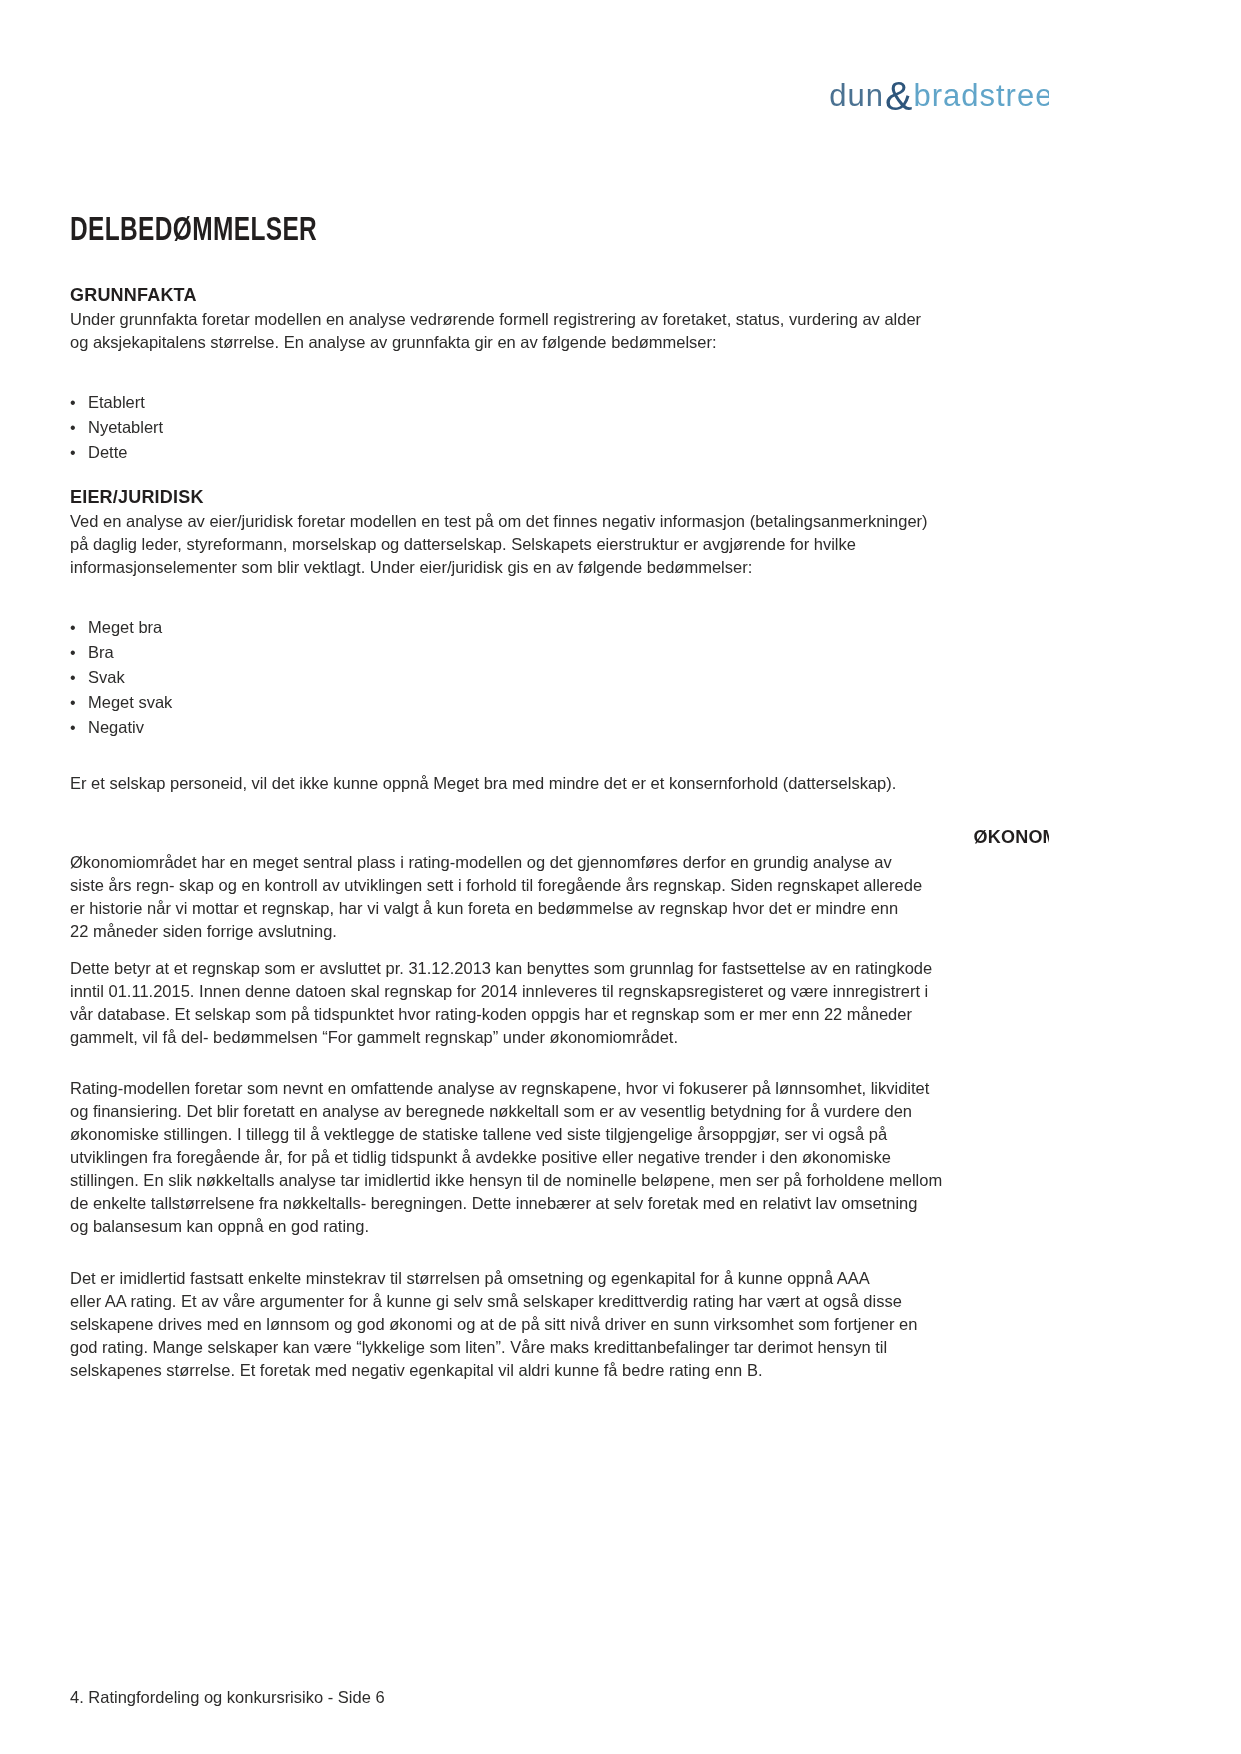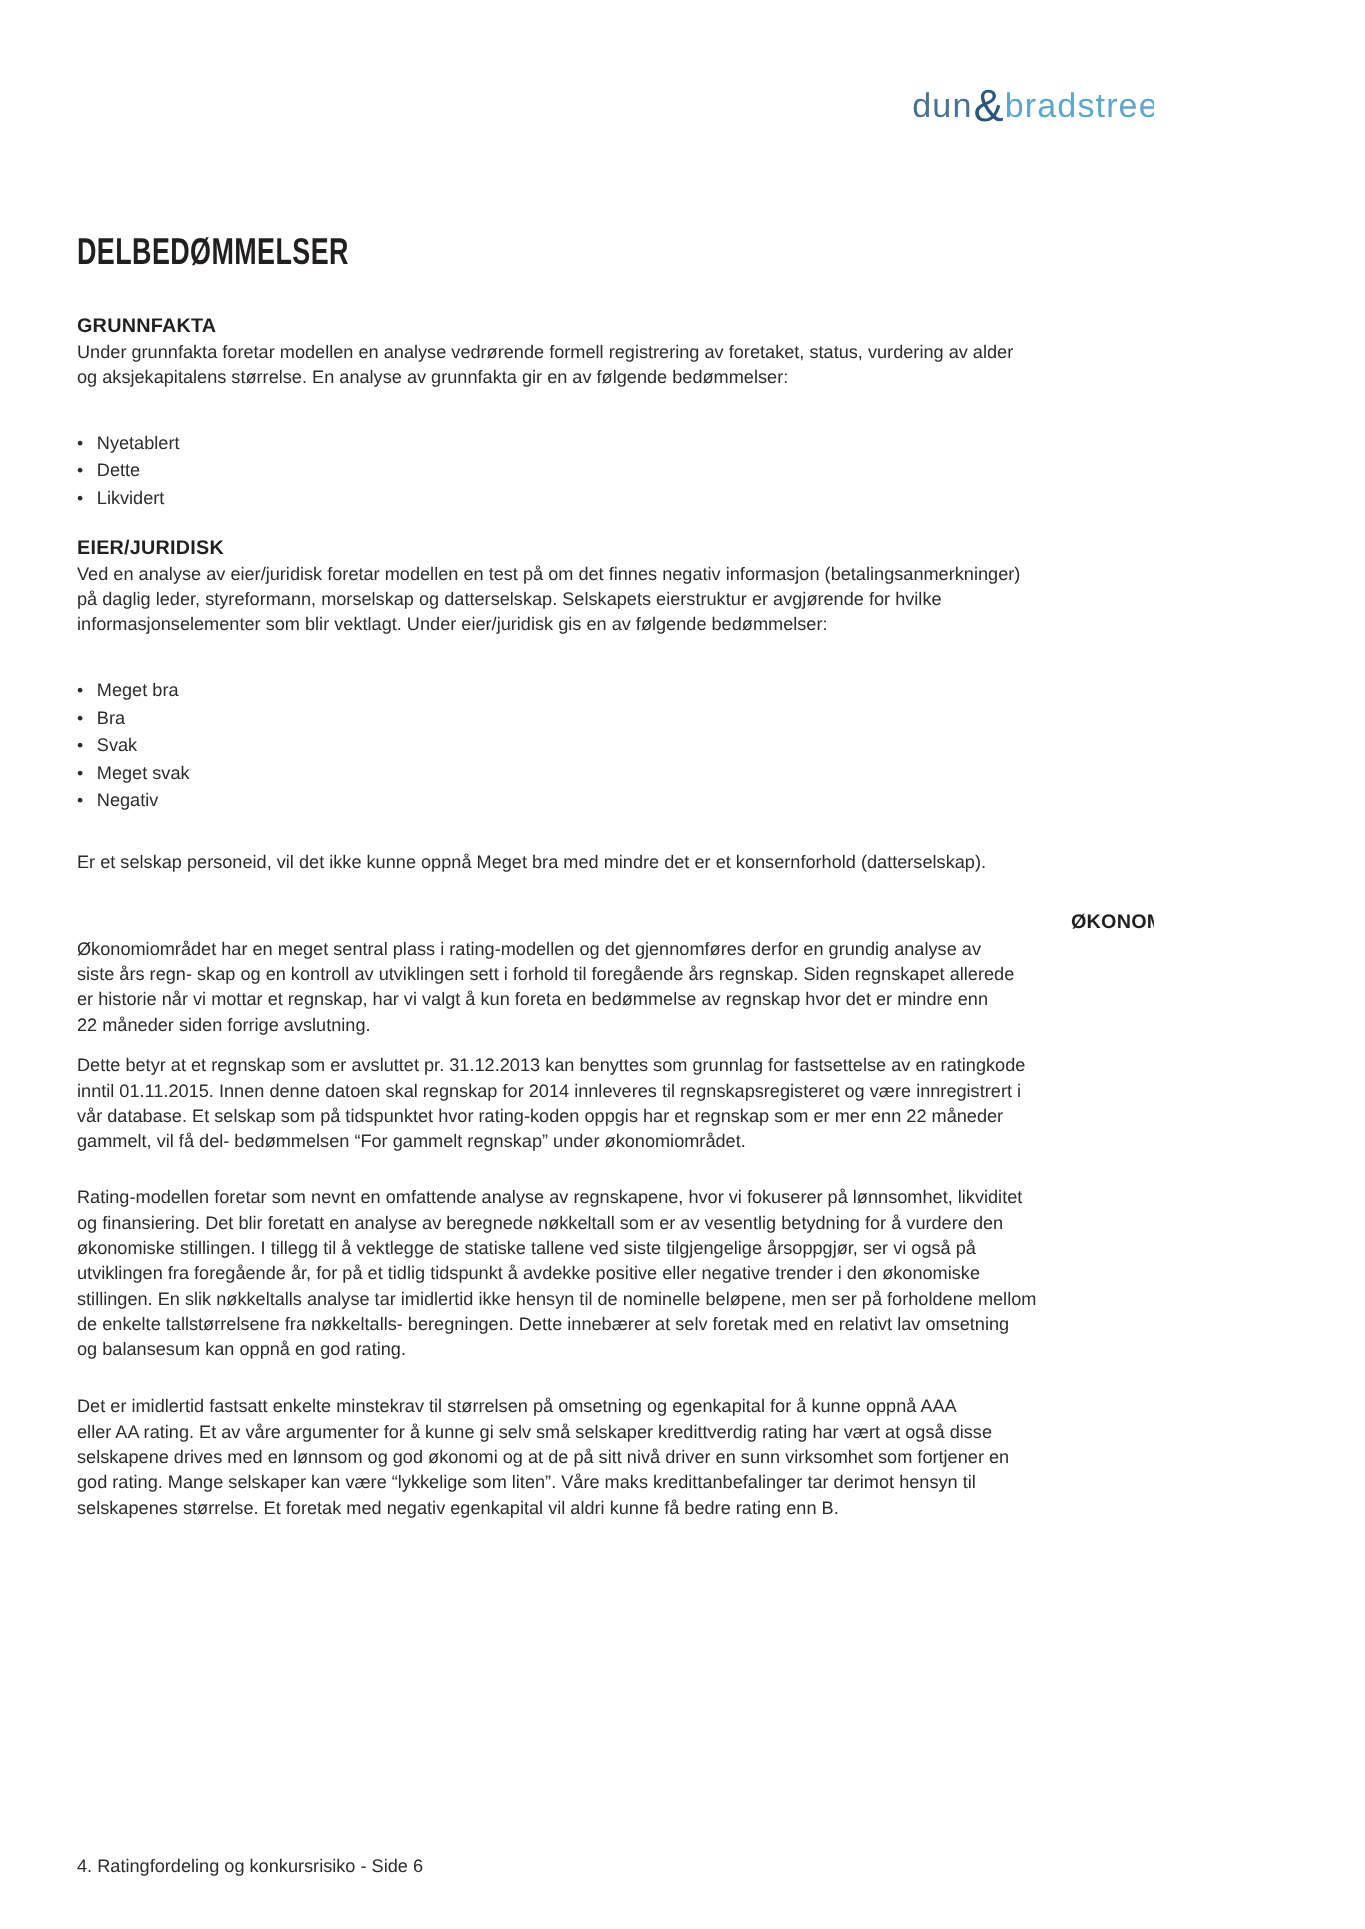--- a/index.html
+++ b/index.html
@@ -111,23 +111,23 @@
     <div class="logo">
       <span class="dun">dun</span><span class="amp">&amp;</span><span class="brad">bradstreet</span>
     </div>
 
     <h1 class="doc-title">DELBEDØMMELSER</h1>
 
     <h2 class="sec-heading mt-grunnfakta">GRUNNFAKTA</h2>
     <p class="para intro">Under grunnfakta foretar modellen en analyse vedrørende formell registrering av foretaket, status, vurdering av alder
 og aksjekapitalens størrelse. En analyse av grunnfakta gir en av følgende bedømmelser:</p>
     <ul class="bullets">
+      <li>Etablert</li>
       <li>Nyetablert</li>
       <li>Dette</li>
-      <li>Likvidert</li>
     </ul>
 
     <h2 class="sec-heading mt-eier">EIER/JURIDISK</h2>
     <p class="para intro">Ved en analyse av eier/juridisk foretar modellen en test på om det finnes negativ informasjon (betalingsanmerkninger)
 på daglig leder, styreformann, morselskap og datterselskap. Selskapets eierstruktur er avgjørende for hvilke
 informasjonselementer som blir vektlagt. Under eier/juridisk gis en av følgende bedømmelser:</p>
     <ul class="bullets">
       <li>Meget bra</li>
       <li>Bra</li>
       <li>Svak</li>

